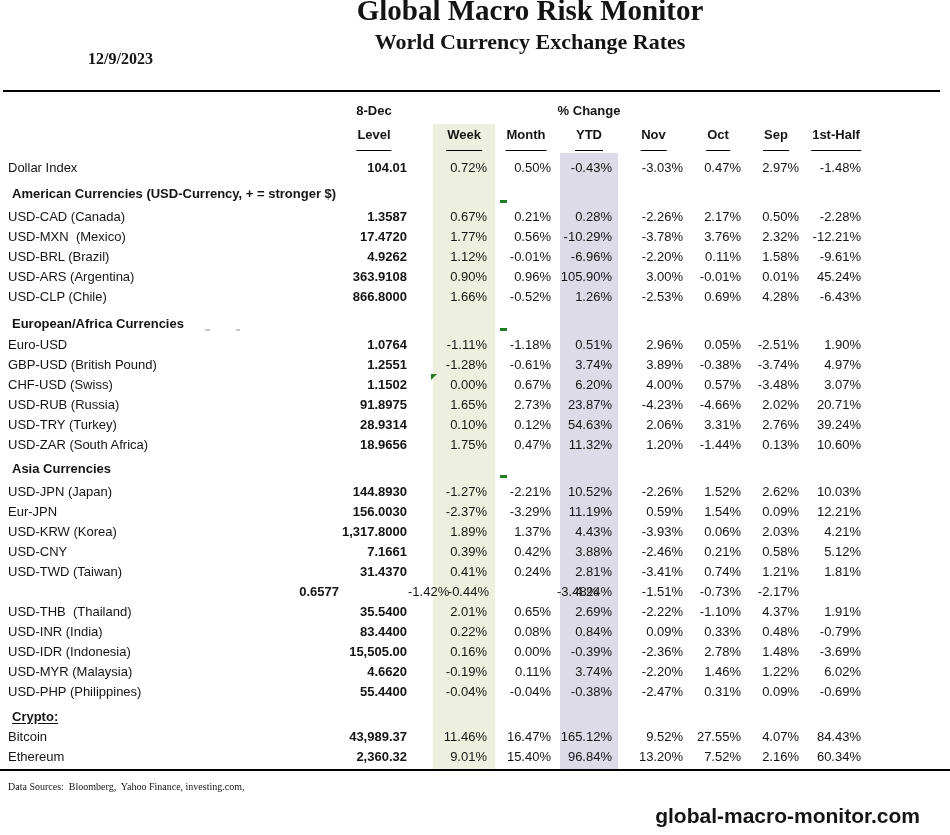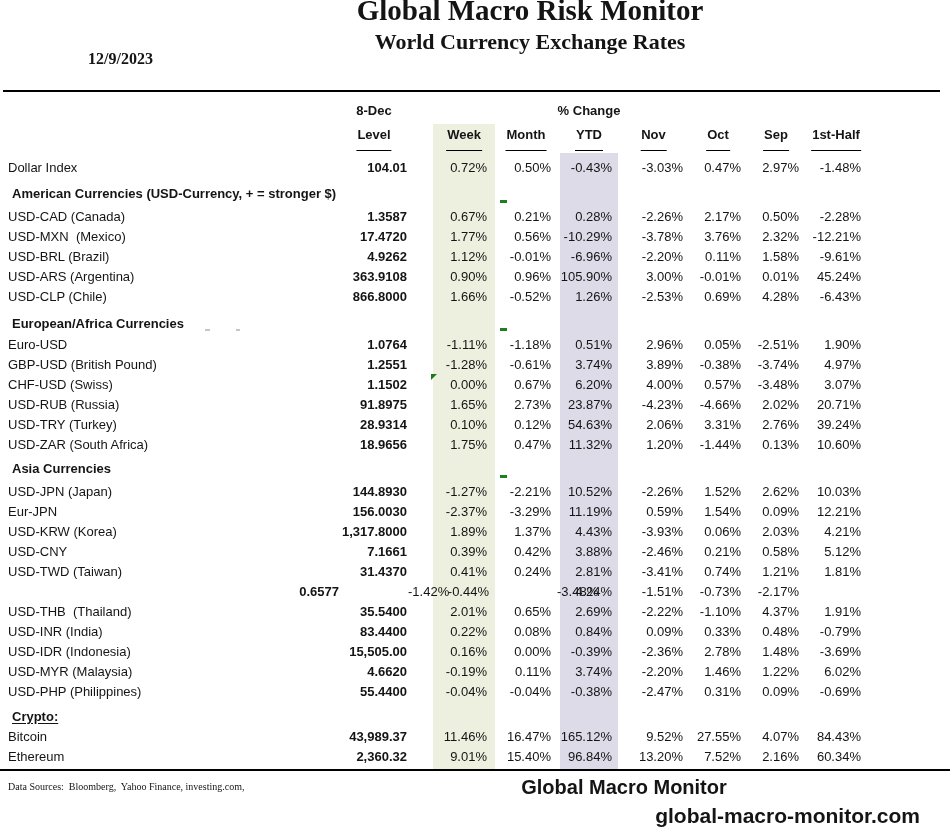--- a/index.html
+++ b/index.html
@@ -458,16 +458,15 @@
         <div class="num">60.34%</div>
       </div>
     </div>
 
   <div class="speck" style="left:205px;top:329px;width:5px;"></div>
   <div class="speck" style="left:236px;top:329px;width:4px;"></div>
 
   <div class="rule-bottom"></div>
 
   <div class="datasources">Data Sources:  Bloomberg,  Yahoo Finance, investing.com,</div>
-  <div class="footer-brand">Global Macro Monitor</div>
   <div class="footer-site">global-macro-monitor.com</div>
 
 </div>
 
 </body></html>

